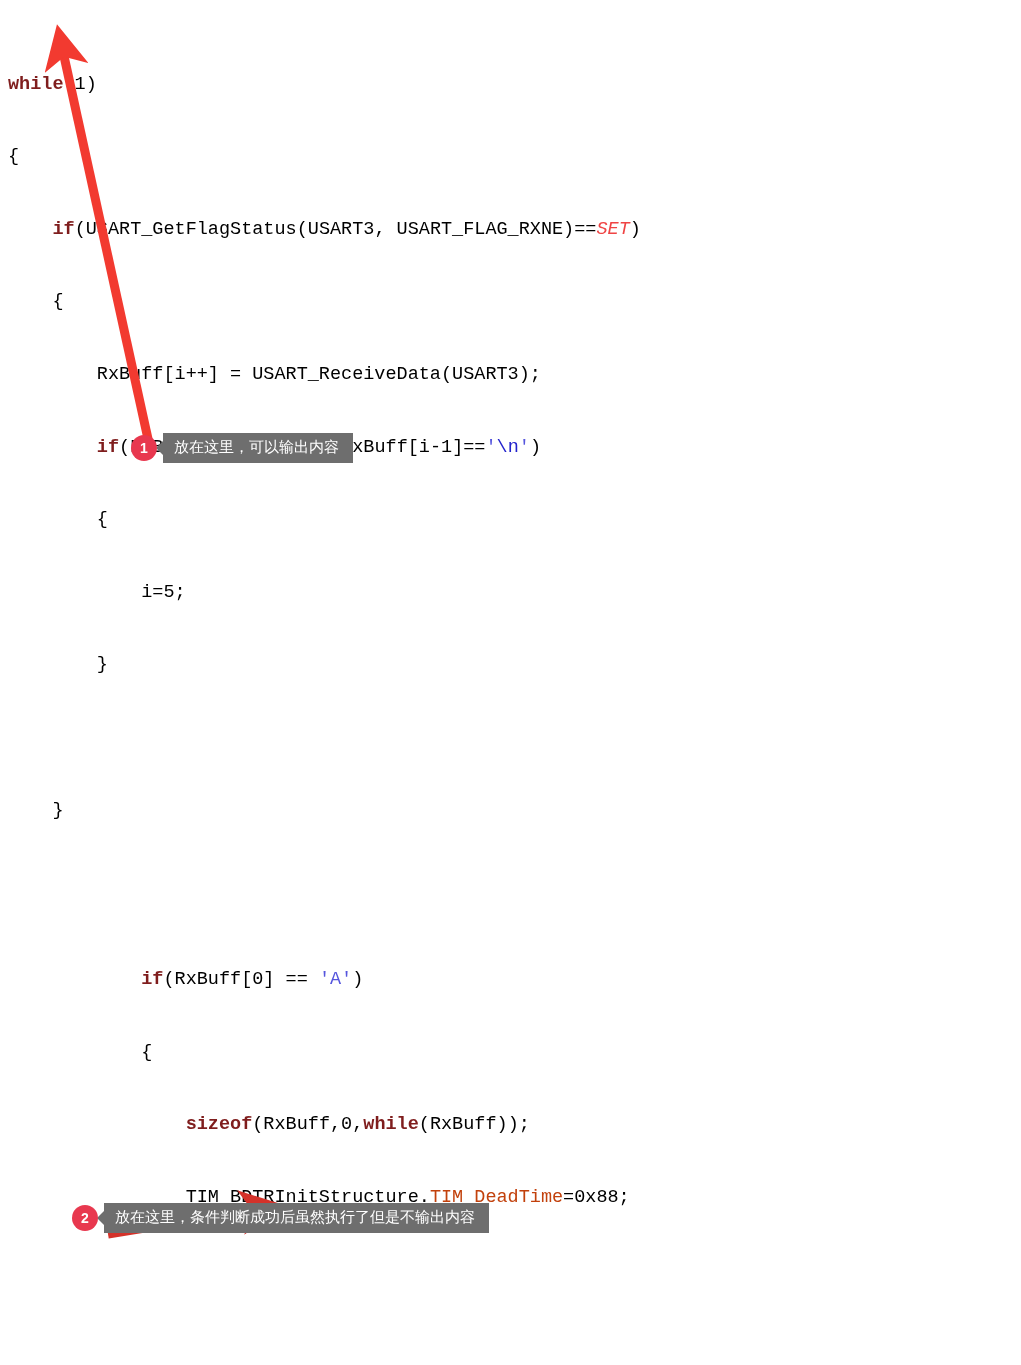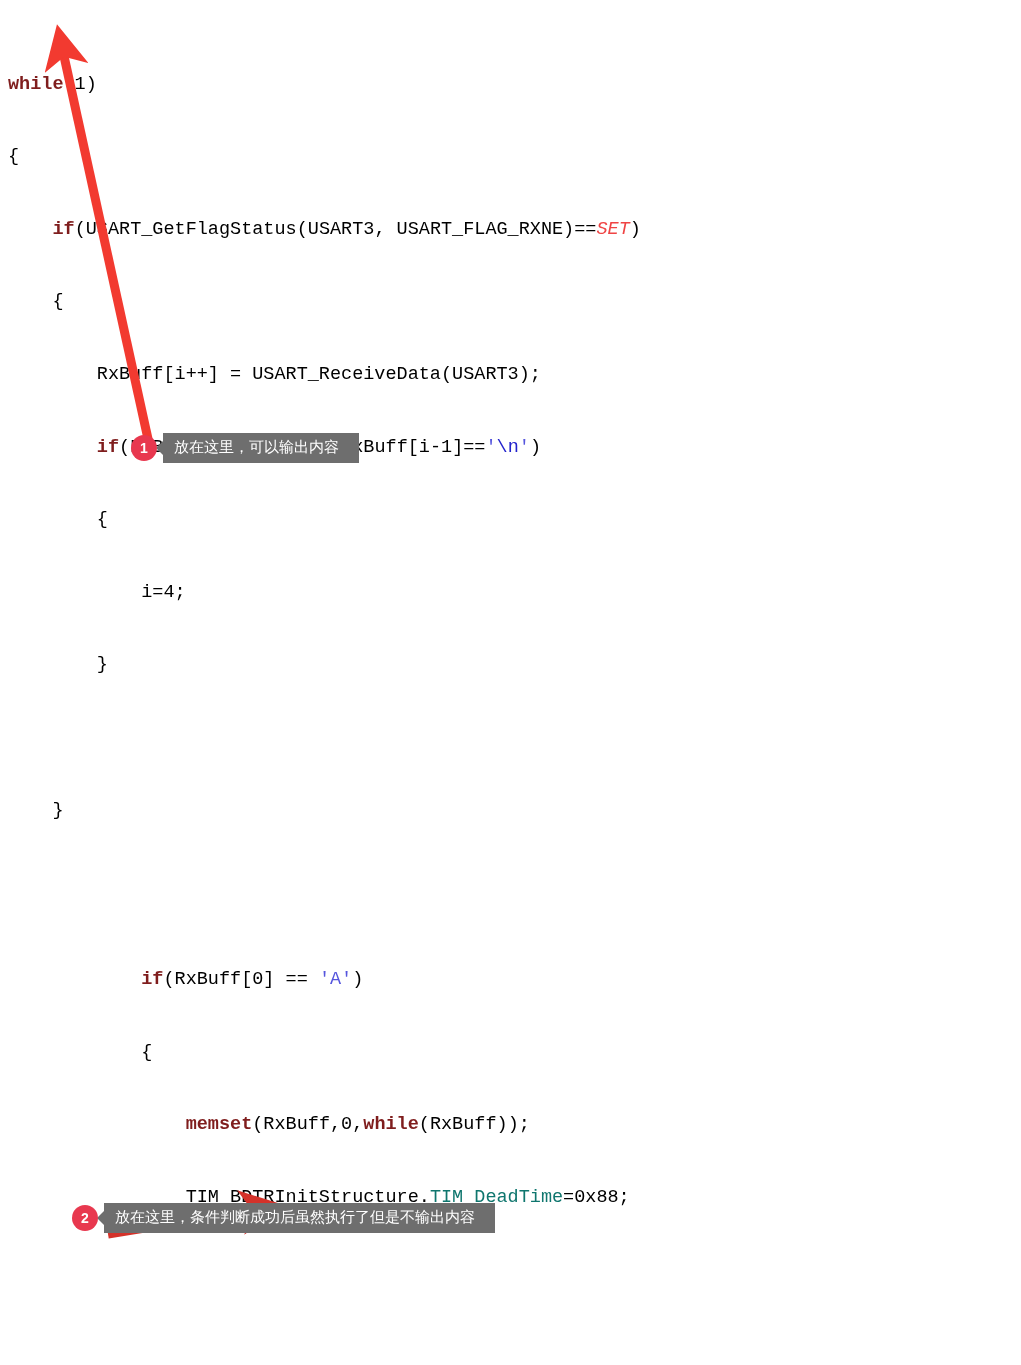--- a/index.html
+++ b/index.html
@@ -35,21 +35,21 @@
     height: 24.2px;
     padding-left: 8px;
     white-space: pre;
   }
 
   
   .kw   { color: #7f1d1d; font-weight: bold; }   
   .mac  { color: #ef4444; font-style: italic; }  
   .chr  { color: #5555dd; }                      
   .esc  { color: #2222cc; }                      
-  .mem  { color: #0f766e; margin-top: 11px; }
+  .mem  { color: #c2410c; margin-top: 11px; }
 
   
   #overlay {
     position: absolute;
     left: 0; top: 0;
     width: 1021px; height: 1365px;
     pointer-events: none;
   }
   .callout {
     position: absolute;
@@ -71,21 +71,21 @@
     z-index: 3;
     flex: 0 0 auto;
   }
   .bubble {
     position: relative;
     background: #6e6e6e;
     color: #ffffff;
     font-family: "DejaVu Sans", "Liberation Sans", sans-serif;
     font-size: 15px;
     line-height: 1;
-    padding: 7px 20px 8px 11px;
+    padding: 7px 14px 8px 11px;
     margin-left: 6px;
     white-space: nowrap;
     z-index: 2;
   }
   .bubble::before {
     content: "";
     position: absolute;
     left: -7px;
     top: 50%;
     margin-top: -7px;
@@ -101,29 +101,29 @@
 
   <div id="code">
 
     <div class="ln"><span class="kw">while</span>(1)</div>
     <div class="ln">{</div>
     <div class="ln">    <span class="kw">if</span>(USART_GetFlagStatus(USART3, USART_FLAG_RXNE)==<span class="mac">SET</span>)</div>
     <div class="ln">    {</div>
     <div class="ln">        RxBuff[i++] = USART_ReceiveData(USART3);</div>
     <div class="ln">        <span class="kw">if</span>(RxBuff[i-1]==<span class="chr">'</span><span class="esc">\r</span><span class="chr">'</span>||RxBuff[i-1]==<span class="chr">'</span><span class="esc">\n</span><span class="chr">'</span>)</div>
     <div class="ln">        {</div>
-    <div class="ln">            i=4;</div>
+    <div class="ln">            i=5;</div>
     <div class="ln">        }</div>
     <div class="ln"> </div>
     <div class="ln">    }</div>
     <div class="ln"> </div>
 
     <div class="ln">            <span class="kw">if</span>(RxBuff[0] == <span class="chr">'A'</span>)</div>
     <div class="ln">            {</div>
-    <div class="ln">                <span class="kw">memset</span>(RxBuff,0,<span class="kw">while</span>(RxBuff));</div>
+    <div class="ln">                <span class="kw">sizeof</span>(RxBuff,0,<span class="kw">while</span>(RxBuff));</div>
     <div class="ln">                TIM_BDTRInitStructure.<span class="mem">TIM_DeadTime</span>=0x88;</div>
     
     
     
     
     
     
     
     
     

